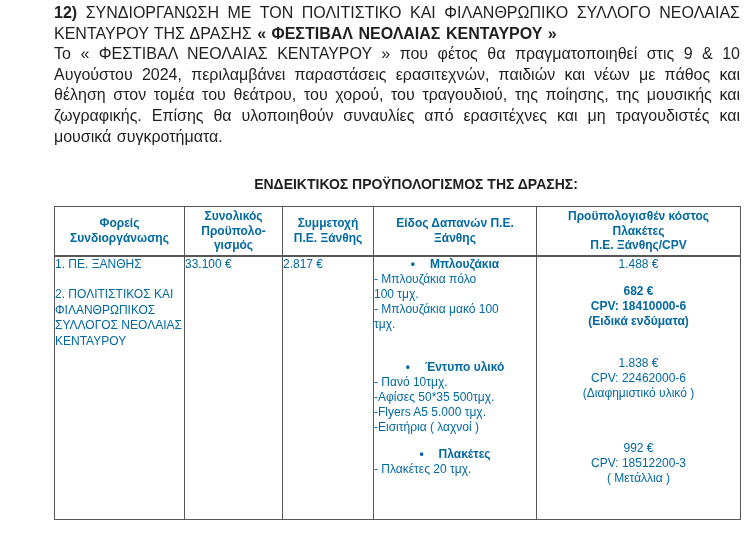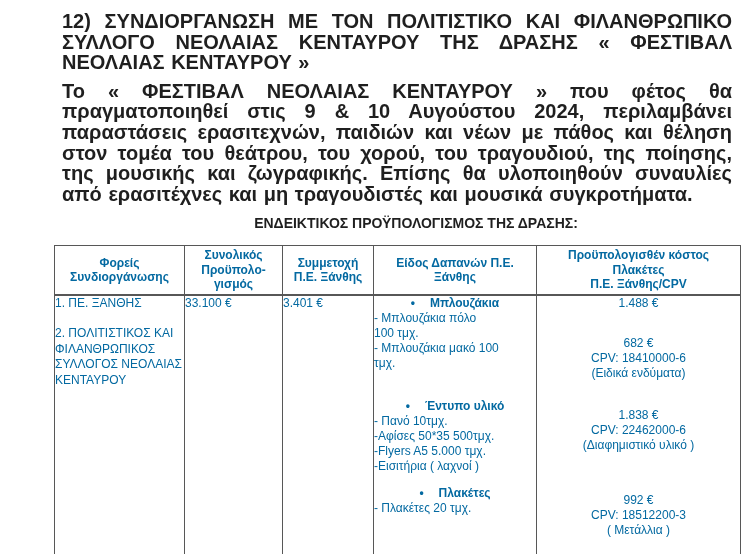--- a/index.html
+++ b/index.html
@@ -10,29 +10,28 @@
     color: #1f1f1f;
     font-family: "Liberation Sans", "DejaVu Sans", sans-serif;
     overflow: hidden;
   }
   .content {
     width: 686px;
     margin-left: 54px;
     padding-top: 3px;
   }
   p.doc-text {
-    margin: 8px;
-    font-size: 20px;
+    margin: 0;
+    font-size: 16px;
     line-height: 20.6px;
     text-align: justify;
     word-spacing: 1px;
-    font-weight: bold;
   }
   .budget-heading {
-    margin-top: 9px;
+    margin-top: 27px;
     padding-left: 38px;
     font-size: 14px;
     font-weight: bold;
     text-align: center;
     line-height: 20px;
   }
   table.budget {
     margin-top: 12px;
     width: 686px;
     border-collapse: collapse;
@@ -77,21 +76,21 @@
     font-weight: bold;
   }
   .exp-line { text-align: left; }
   .exp-group-2 { margin-top: 28px; }
   .exp-group-3 { margin-top: 12px; }
   td.cell-costs {
     text-align: center;
     padding-top: 26px;
     line-height: 15px;
   }
-  .cost-group-2 { margin-top: 25px; }
+  .cost-group-2 { margin-top: 12px; font-weight: bold; }
   .cost-group-3 { margin-top: 27px; }
   .cost-group-4 { margin-top: 40px; }
 </style>
 </head>
 <body>
 
 <div class="content">
 
   <p class="doc-text"><b>12)</b> <span>ΣΥΝΔΙΟΡΓΑΝΩΣΗ ΜΕ ΤΟΝ ΠΟΛΙΤΙΣΤΙΚΟ ΚΑΙ ΦΙΛΑΝΘΡΩΠΙΚΟ ΣΥΛΛΟΓΟ ΝΕΟΛΑΙΑΣ ΚΕΝΤΑΥΡΟΥ ΤΗΣ ΔΡΑΣΗΣ</span> <b>« ΦΕΣΤΙΒΑΛ ΝΕΟΛΑΙΑΣ ΚΕΝΤΑΥΡΟΥ »</b></p>
 
@@ -127,21 +126,21 @@
     <tbody>
       <tr>
         <td class="cell-org">
           <div class="org-item-1">1. ΠΕ. ΞΑΝΘΗΣ</div>
           <div class="org-item-2">2. ΠΟΛΙΤΙΣΤΙΚΟΣ ΚΑΙ ΦΙΛΑΝΘΡΩΠΙΚΟΣ ΣΥΛΛΟΓΟΣ ΝΕΟΛΑΙΑΣ ΚΕΝΤΑΥΡΟΥ</div>
         </td>
         <td class="cell-amount">
           <span>33.100 €</span>
         </td>
         <td class="cell-amount">
-          <span>3.401 €</span>
+          <span>2.817 €</span>
         </td>
         <td class="cell-expenses">
           <div class="exp-group exp-group-1">
             <div class="bullet-line">
               <span>•</span>
               <span>Μπλουζάκια</span>
             </div>
             <div class="exp-line">- Μπλουζάκια πόλο</div>
             <div class="exp-line">100 τμχ.</div>
             <div class="exp-line">- Μπλουζάκια μακό 100</div>

